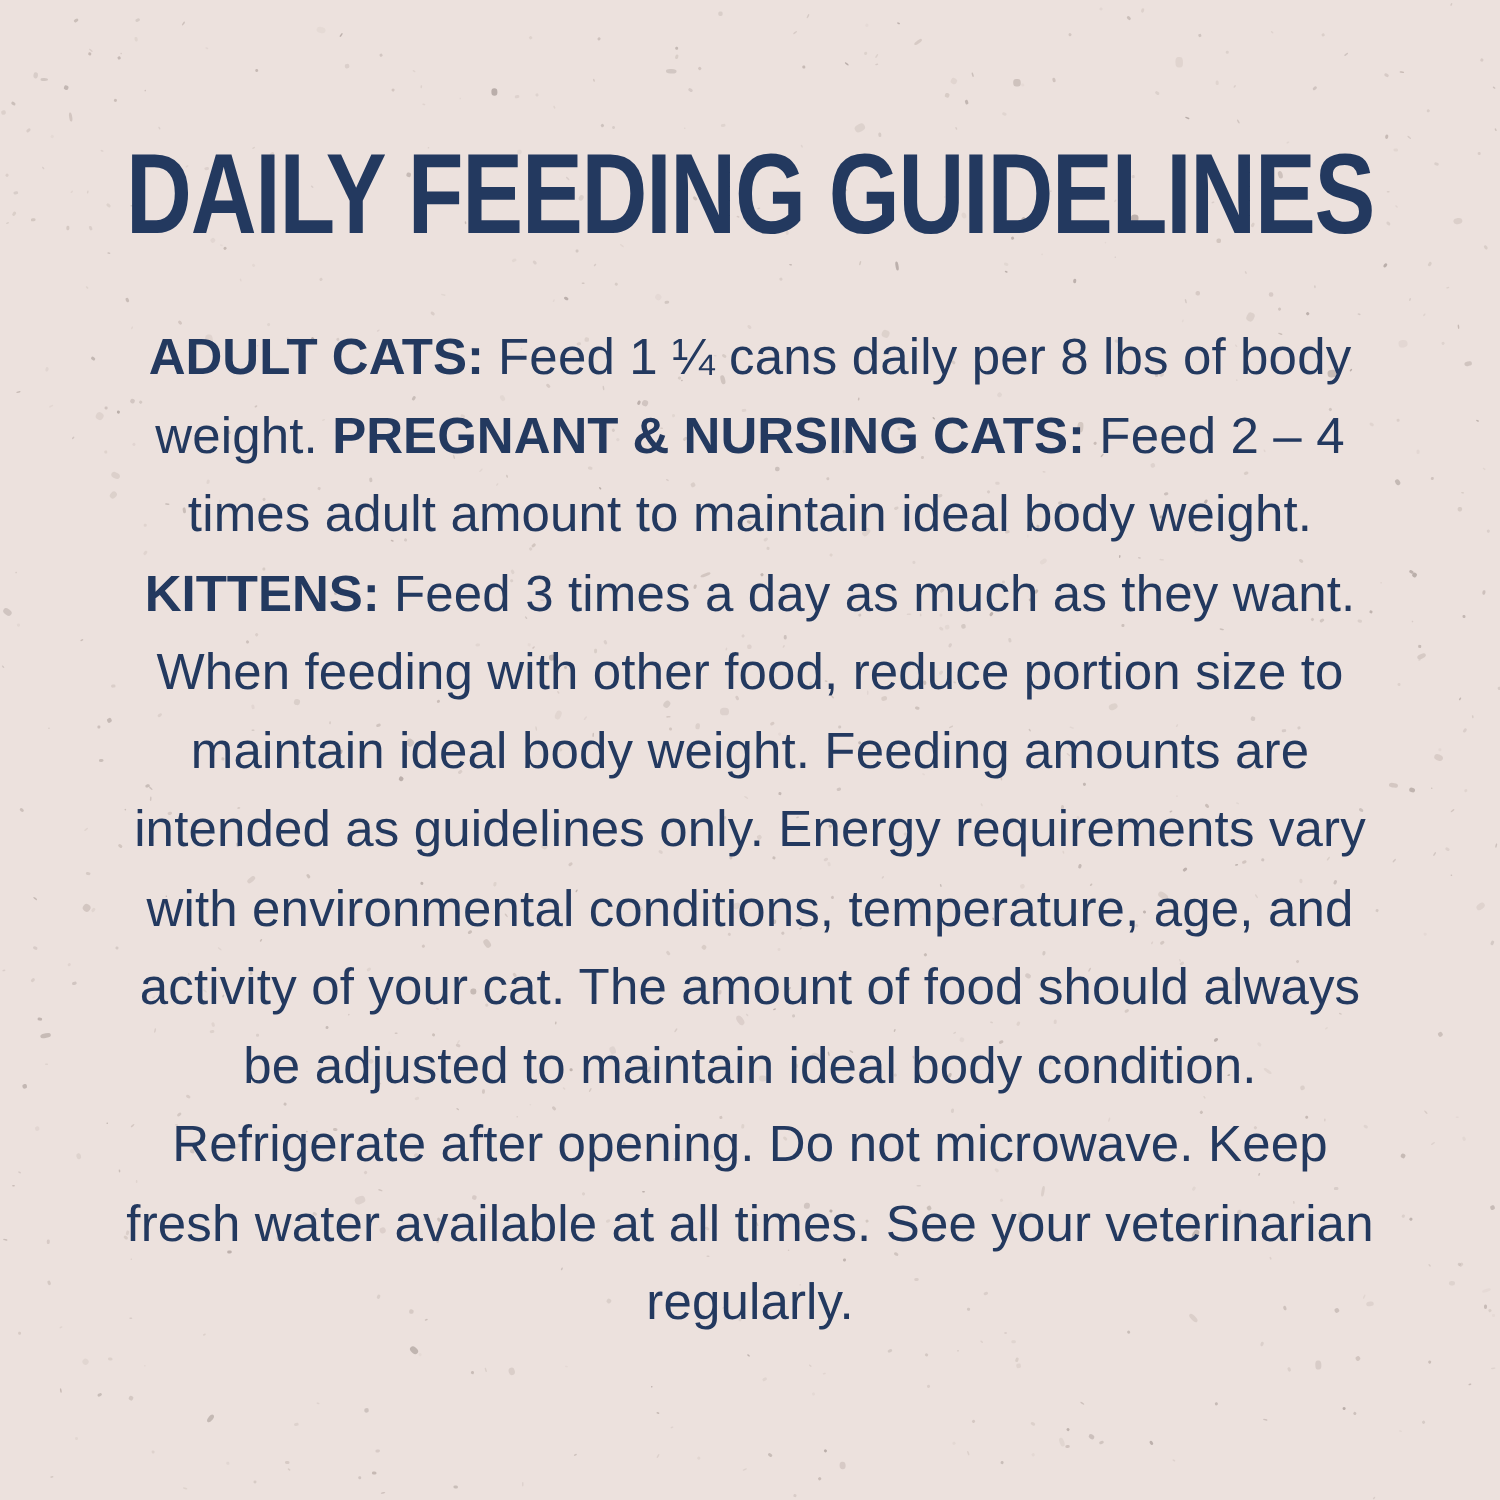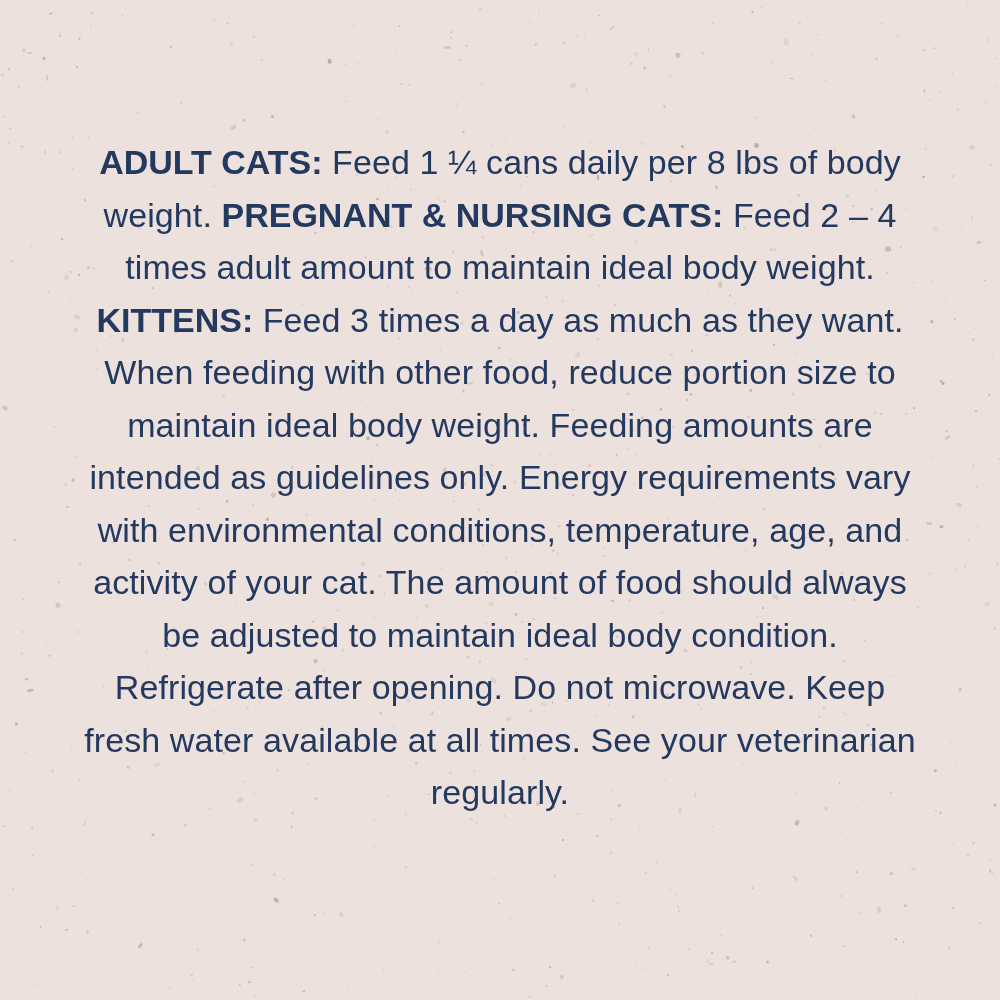--- a/index.html
+++ b/index.html
@@ -971,15 +971,18 @@
       <div class="speck" style="left: 923.3px; top: 89.9px; width: 2.9px; height: 2.1px; background: rgb(185, 172, 166); opacity: 0.73; transform: rotate(101deg);"></div>
       <div class="speck" style="left: 678.1px; top: 908.5px; width: 2.5px; height: 2.5px; background: rgb(212, 200, 194); opacity: 0.52; transform: rotate(80deg);"></div>
       <div class="speck" style="left: 664.2px; top: 599.9px; width: 1.2px; height: 1.3px; background: rgb(185, 172, 166); opacity: 0.32; transform: rotate(72deg);"></div>
       <div class="speck" style="left: 22.8px; top: 598.2px; width: 1.2px; height: 2.5px; background: rgb(169, 157, 152); opacity: 0.57; transform: rotate(129deg);"></div>
       <div class="speck" style="left: 842.1px; top: 945.7px; width: 3.2px; height: 1.3px; background: rgb(169, 157, 152); opacity: 0.46; transform: rotate(15deg);"></div>
       <div class="speck" style="left: 338.8px; top: 912px; width: 4.2px; height: 4.8px; background: rgb(185, 172, 166); opacity: 0.36; transform: rotate(164deg);"></div>
       <div class="speck" style="left: 654.4px; top: 894.4px; width: 1.2px; height: 1.5px; background: rgb(185, 172, 166); opacity: 0.29; transform: rotate(128deg);"></div>
       <div class="speck" style="left: 975.6px; top: 240.7px; width: 5.3px; height: 3px; background: rgb(185, 172, 166); opacity: 0.54; transform: rotate(168deg);"></div>
     </div>
   <div class="content">
+    <div class="title-wrap">
+      <h1 class="title">DAILY FEEDING GUIDELINES</h1>
+    </div>
     <p class="body-text"><strong>ADULT CATS: </strong><span>Feed 1 ¼ cans daily per 8 lbs of body weight. </span><strong>PREGNANT &amp; NURSING CATS:</strong><span> Feed 2 – 4 times adult amount to maintain ideal body weight. </span><strong>KITTENS: </strong><span>Feed 3 times a day as much as they want. When feeding with other food, reduce portion size to maintain ideal body weight. Feeding amounts are intended as guidelines only. Energy requirements vary with environmental conditions, temperature, age, and activity of your cat. The amount of food should always be adjusted to maintain ideal body condition. Refrigerate after opening. Do not microwave. Keep fresh water available at all times. See your veterinarian regularly.</span></p>
   </div>
 </div>
 
 </body></html>

